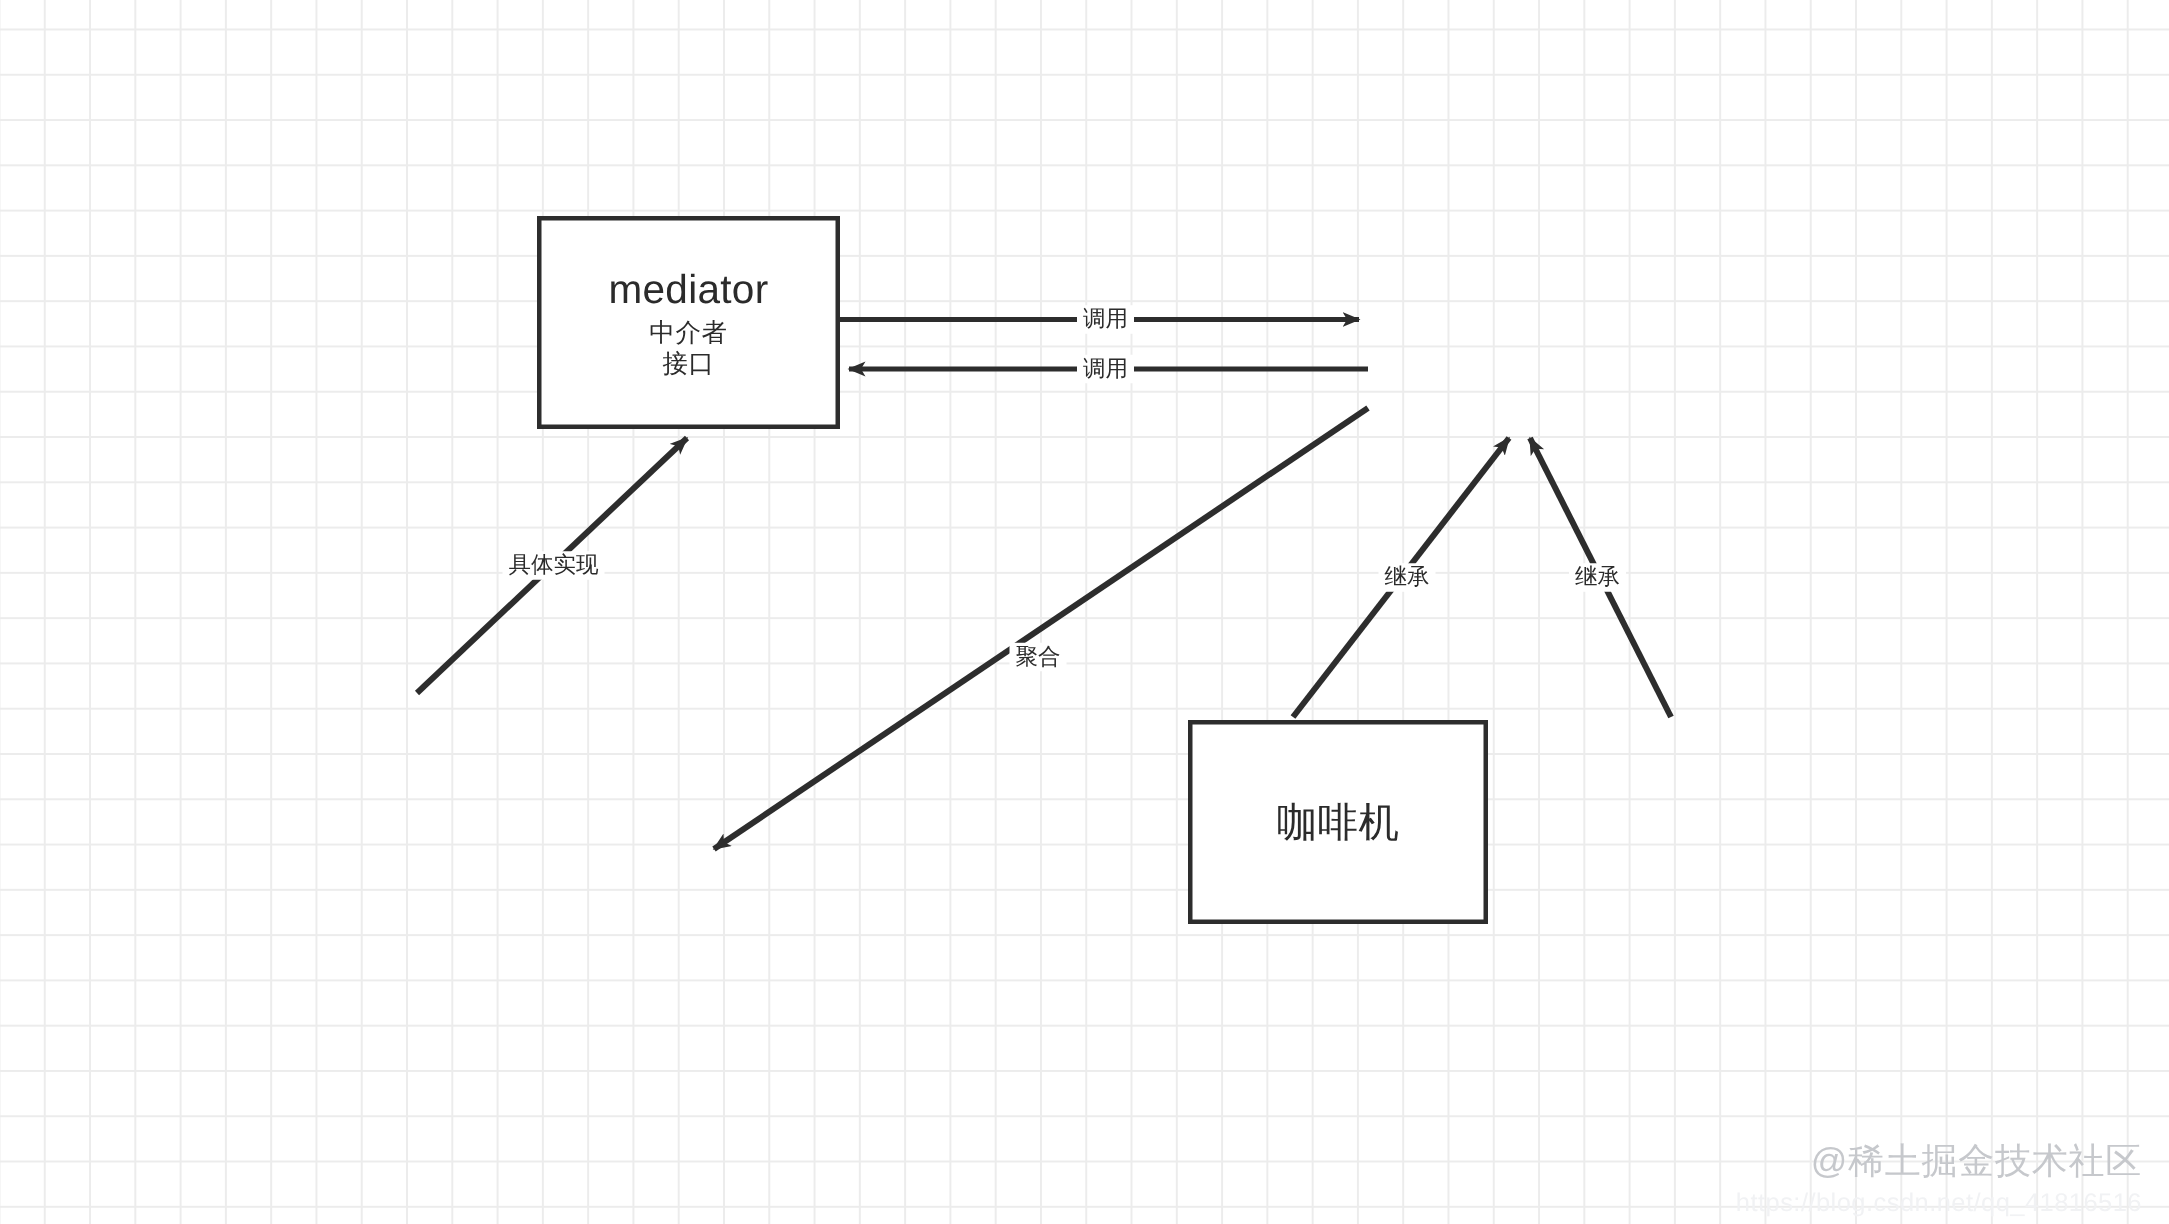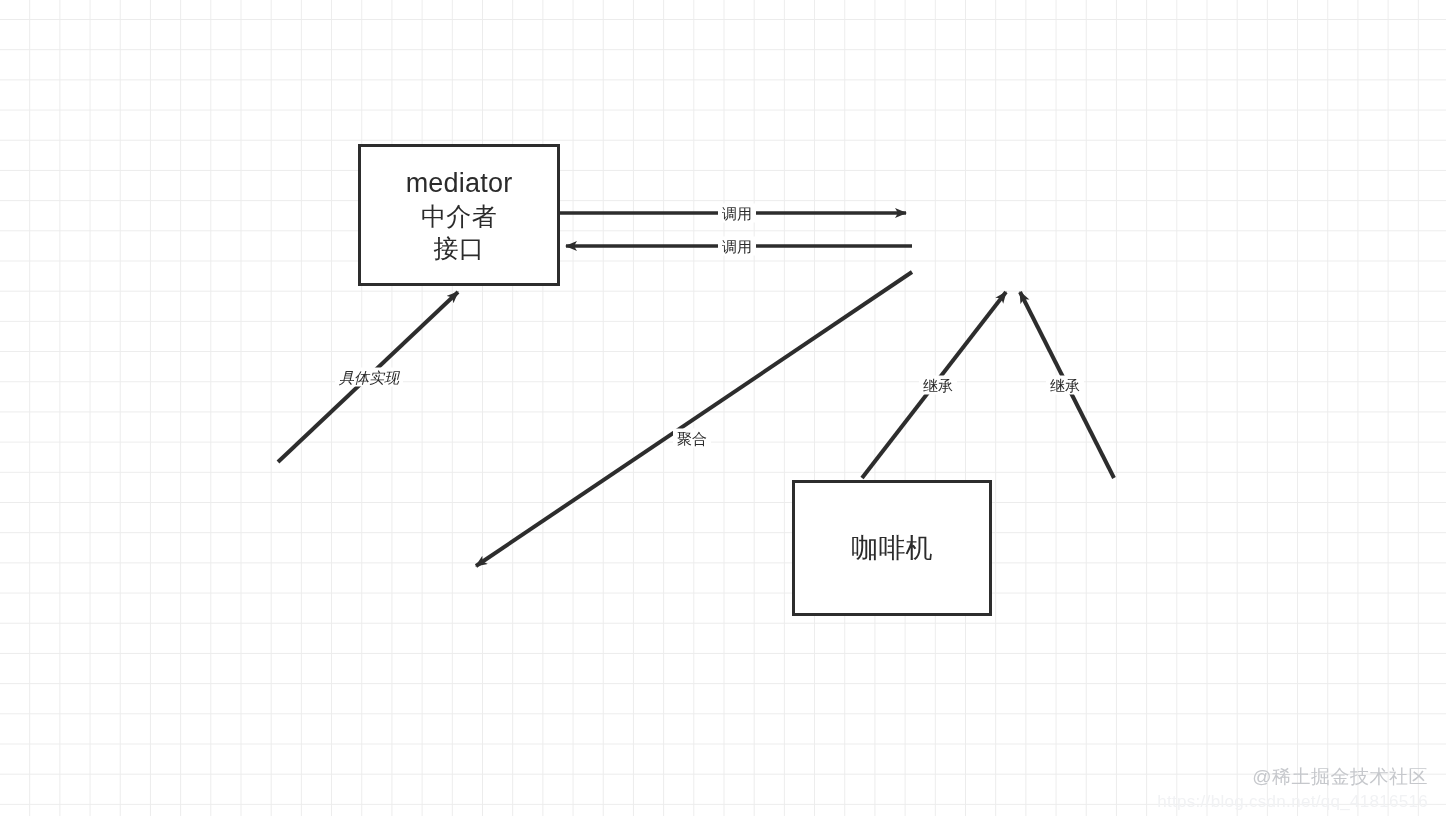--- a/index.html
+++ b/index.html
@@ -40,42 +40,42 @@
     justify-content: center;
     color: #2b2b2b;
     line-height: 1.28;
     text-align: center;
   }
   .node .line-main {
     font-size: 27px;
     letter-spacing: 0.2px;
   }
   .node .line-sub {
-    font-size: 25px;
+    font-size: 17px;
     letter-spacing: 0.4px;
   }
   .edge-label {
     position: absolute;
     background: #ffffff;
     color: #2b2b2b;
     font-size: 15px;
     line-height: 1;
     padding: 2px 4px;
     white-space: nowrap;
     transform: translate(-50%, -50%);
   }
   #watermark {
     position: absolute;
     right: 18px;
     bottom: 4px;
     text-align: right;
     user-select: none;
   }
   #watermark .wm-main {
-    font-size: 19px;
+    font-size: 24px;
     color: #c6c8cc;
     letter-spacing: 0.5px;
     display: block;
   }
   #watermark .wm-url {
     font-size: 17px;
     color: #f1f2f4;
     letter-spacing: 0.3px;
     display: block;
     margin-top: 2px;
@@ -116,21 +116,21 @@
 
   <div class="node" style="left:792px; top:480px; width:200px; height:136px;">
     <span class="line-main">咖啡机</span>
   </div>
 
 
   <span class="edge-label" style="left:737px; top:213px;">调用</span>
 
   <span class="edge-label" style="left:737px; top:246px;">调用</span>
 
-  <span class="edge-label" style="left:369px; top:377px;font-style:italic;">具体实现</span>
+  <span class="edge-label" style="left:369px; top:377px;">具体实现</span>
 
   <span class="edge-label" style="left:692px; top:414px;margin-top:24px;">聚合</span>
 
   <span class="edge-label" style="left:938px; top:385px;">继承</span>
 
   <span class="edge-label" style="left:1065px; top:385px;">继承</span>
 
   <div id="watermark">
     <span class="wm-main">@稀土掘金技术社区</span>
     <span class="wm-url">https://blog.csdn.net/qq_41816516</span>

